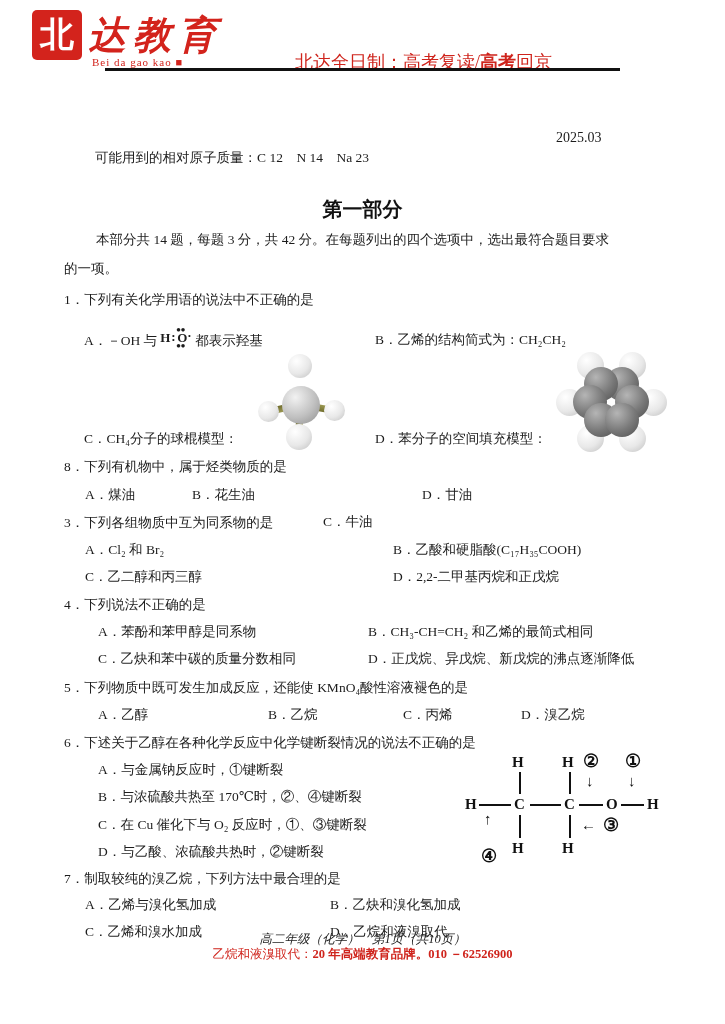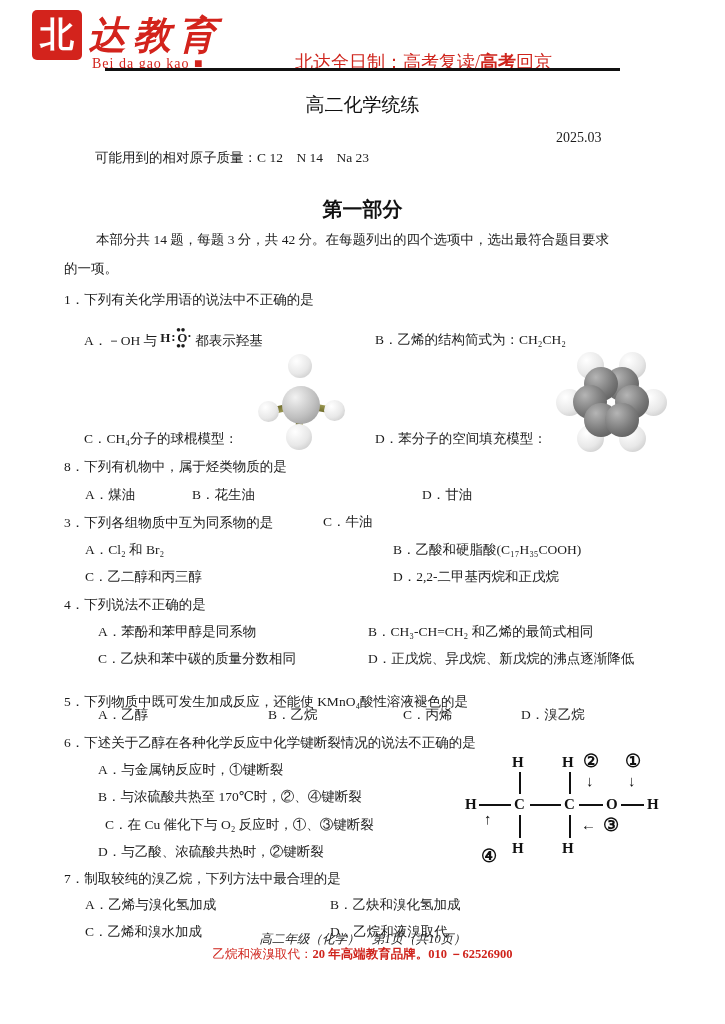--- a/index.html
+++ b/index.html
@@ -5,21 +5,21 @@
   html,body{margin:0;padding:0;}
   body{background:#e8e8e8;font-family:"Liberation Serif","DejaVu Serif",serif;}
   #page{position:relative;width:725px;height:1024px;background:#ffffff;margin:0 auto;overflow:hidden;}
   .ln{position:absolute;white-space:nowrap;font-size:13.5px;color:#1c1c1c;}
   .bold{font-weight:bold;}
   
   .seal{position:absolute;left:32px;top:10px;width:50px;height:50px;background:#d3231c;border-radius:5px;
         display:flex;align-items:center;justify-content:center;color:#fff;font-size:34px;font-weight:bold;}
   .brand{position:absolute;left:88px;top:10px;font-size:38px;font-weight:bold;font-style:italic;
          color:#d3231c;letter-spacing:7px;}
-  .brand-sub{position:absolute;left:92px;top:56px;font-size:14px;color:#d3231c;letter-spacing:1px;}
+  .brand-sub{position:absolute;left:92px;top:56px;font-size:11px;color:#d3231c;letter-spacing:1px;}
   .slogan{position:absolute;left:295px;top:50px;font-size:18px;color:#cf241c;}
   .rule{position:absolute;left:105px;top:68px;width:515px;height:2.5px;background:#111;}
   .title{position:absolute;left:0;right:0;top:92px;text-align:center;font-size:19px;color:#111;}
   .part-head{position:absolute;left:0;right:0;top:196px;text-align:center;font-size:20px;font-weight:bold;color:#111;}
   
   .model{position:absolute;}
   .sphere{position:absolute;border-radius:50%;}
   .h-sph{background:radial-gradient(circle at 35% 30%, #ffffff 0%, #e8e8e8 55%, #bfbfbf 100%);}
   .c-sph-grey{background:radial-gradient(circle at 35% 30%, #f2f2f2 0%, #c0c0c0 55%, #8d8d8d 100%);}
   .c-sph-dark{background:radial-gradient(circle at 35% 30%, #b5b5b5 0%, #787878 55%, #4e4e4e 100%);}
@@ -48,21 +48,20 @@
 <body>
 
 <div id="page">
 
   <div class="seal">北</div>
   <div class="brand">达教育</div>
   <div class="brand-sub">Bei da gao kao ■</div>
   <div class="slogan"><span>北达全日制：高考复读/</span><span class="bold">高考</span><span>回京</span></div>
   <div class="rule"></div>
 
-  <div class="title">高二化学统练</div>
   <div class="ln" style="left:556px;top:130px;font-size:14px;">2025.03</div>
   <div class="ln" style="left:95px;top:149px;">可能用到的相对原子质量：C 12　N 14　Na 23</div>
 
   <div class="part-head">第一部分</div>
   <div class="ln" style="left:96px;top:231px;">本部分共 14 题，每题 3 分，共 42 分。在每题列出的四个选项中，选出最符合题目要求</div>
   <div class="ln" style="left:64px;top:260px;">的一项。</div>
 
   <div class="ln" style="left:64px;top:291px;">1．下列有关化学用语的说法中不正确的是</div>
   <div class="ln" style="left:84px;top:331px;"><span>A．－OH 与</span><span class="lewis"><span class="lw-h">H</span><span class="lw-colon">:</span><span class="lw-o">O</span><span class="lw-dt">••</span><span class="lw-db">••</span><span class="lw-dr">·</span></span><span>都表示羟基</span></div>
   <div class="ln" style="left:375px;top:331px;">B．乙烯的结构简式为：CH₂CH₂</div>
@@ -108,30 +107,30 @@
   <div class="ln" style="left:393px;top:541px;">B．乙酸和硬脂酸(C₁₇H₃₅COOH)</div>
   <div class="ln" style="left:85px;top:568px;">C．乙二醇和丙三醇</div>
   <div class="ln" style="left:393px;top:568px;">D．2,2-二甲基丙烷和正戊烷</div>
 
   <div class="ln" style="left:64px;top:596px;">4．下列说法不正确的是</div>
   <div class="ln" style="left:98px;top:623px;">A．苯酚和苯甲醇是同系物</div>
   <div class="ln" style="left:368px;top:623px;">B．CH₃-CH=CH₂ 和乙烯的最简式相同</div>
   <div class="ln" style="left:98px;top:650px;">C．乙炔和苯中碳的质量分数相同</div>
   <div class="ln" style="left:368px;top:650px;">D．正戊烷、异戊烷、新戊烷的沸点逐渐降低</div>
 
-  <div class="ln" style="left:64px;top:693px;">5．下列物质中既可发生加成反应，还能使 KMnO₄酸性溶液褪色的是</div>
+  <div class="ln" style="left:64px;top:679px;">5．下列物质中既可发生加成反应，还能使 KMnO₄酸性溶液褪色的是</div>
   <div class="ln" style="left:98px;top:706px;">A．乙醇</div>
   <div class="ln" style="left:268px;top:706px;">B．乙烷</div>
   <div class="ln" style="left:403px;top:706px;">C．丙烯</div>
   <div class="ln" style="left:521px;top:706px;">D．溴乙烷</div>
 
   <div class="ln" style="left:64px;top:734px;">6．下述关于乙醇在各种化学反应中化学键断裂情况的说法不正确的是</div>
   <div class="ln" style="left:98px;top:761px;">A．与金属钠反应时，①键断裂</div>
   <div class="ln" style="left:98px;top:788px;">B．与浓硫酸共热至 170℃时，②、④键断裂</div>
-  <div class="ln" style="left:98px;top:816px;margin-left:7px;">C．在 Cu 催化下与 O₂ 反应时，①、③键断裂</div>
+  <div class="ln" style="left:98px;top:816px;">C．在 Cu 催化下与 O₂ 反应时，①、③键断裂</div>
   <div class="ln" style="left:98px;top:843px;">D．与乙酸、浓硫酸共热时，②键断裂</div>
 
   <div id="ethanol">
     <span class="atom" style="left:10px;top:44px;">H</span>
     <span class="atom" style="left:59px;top:44px;">C</span>
     <span class="atom" style="left:109px;top:44px;">C</span>
     <span class="atom" style="left:151px;top:44px;">O</span>
     <span class="atom" style="left:192px;top:44px;">H</span>
     <span class="atom" style="left:57px;top:2px;">H</span>
     <span class="atom" style="left:107px;top:2px;">H</span>

